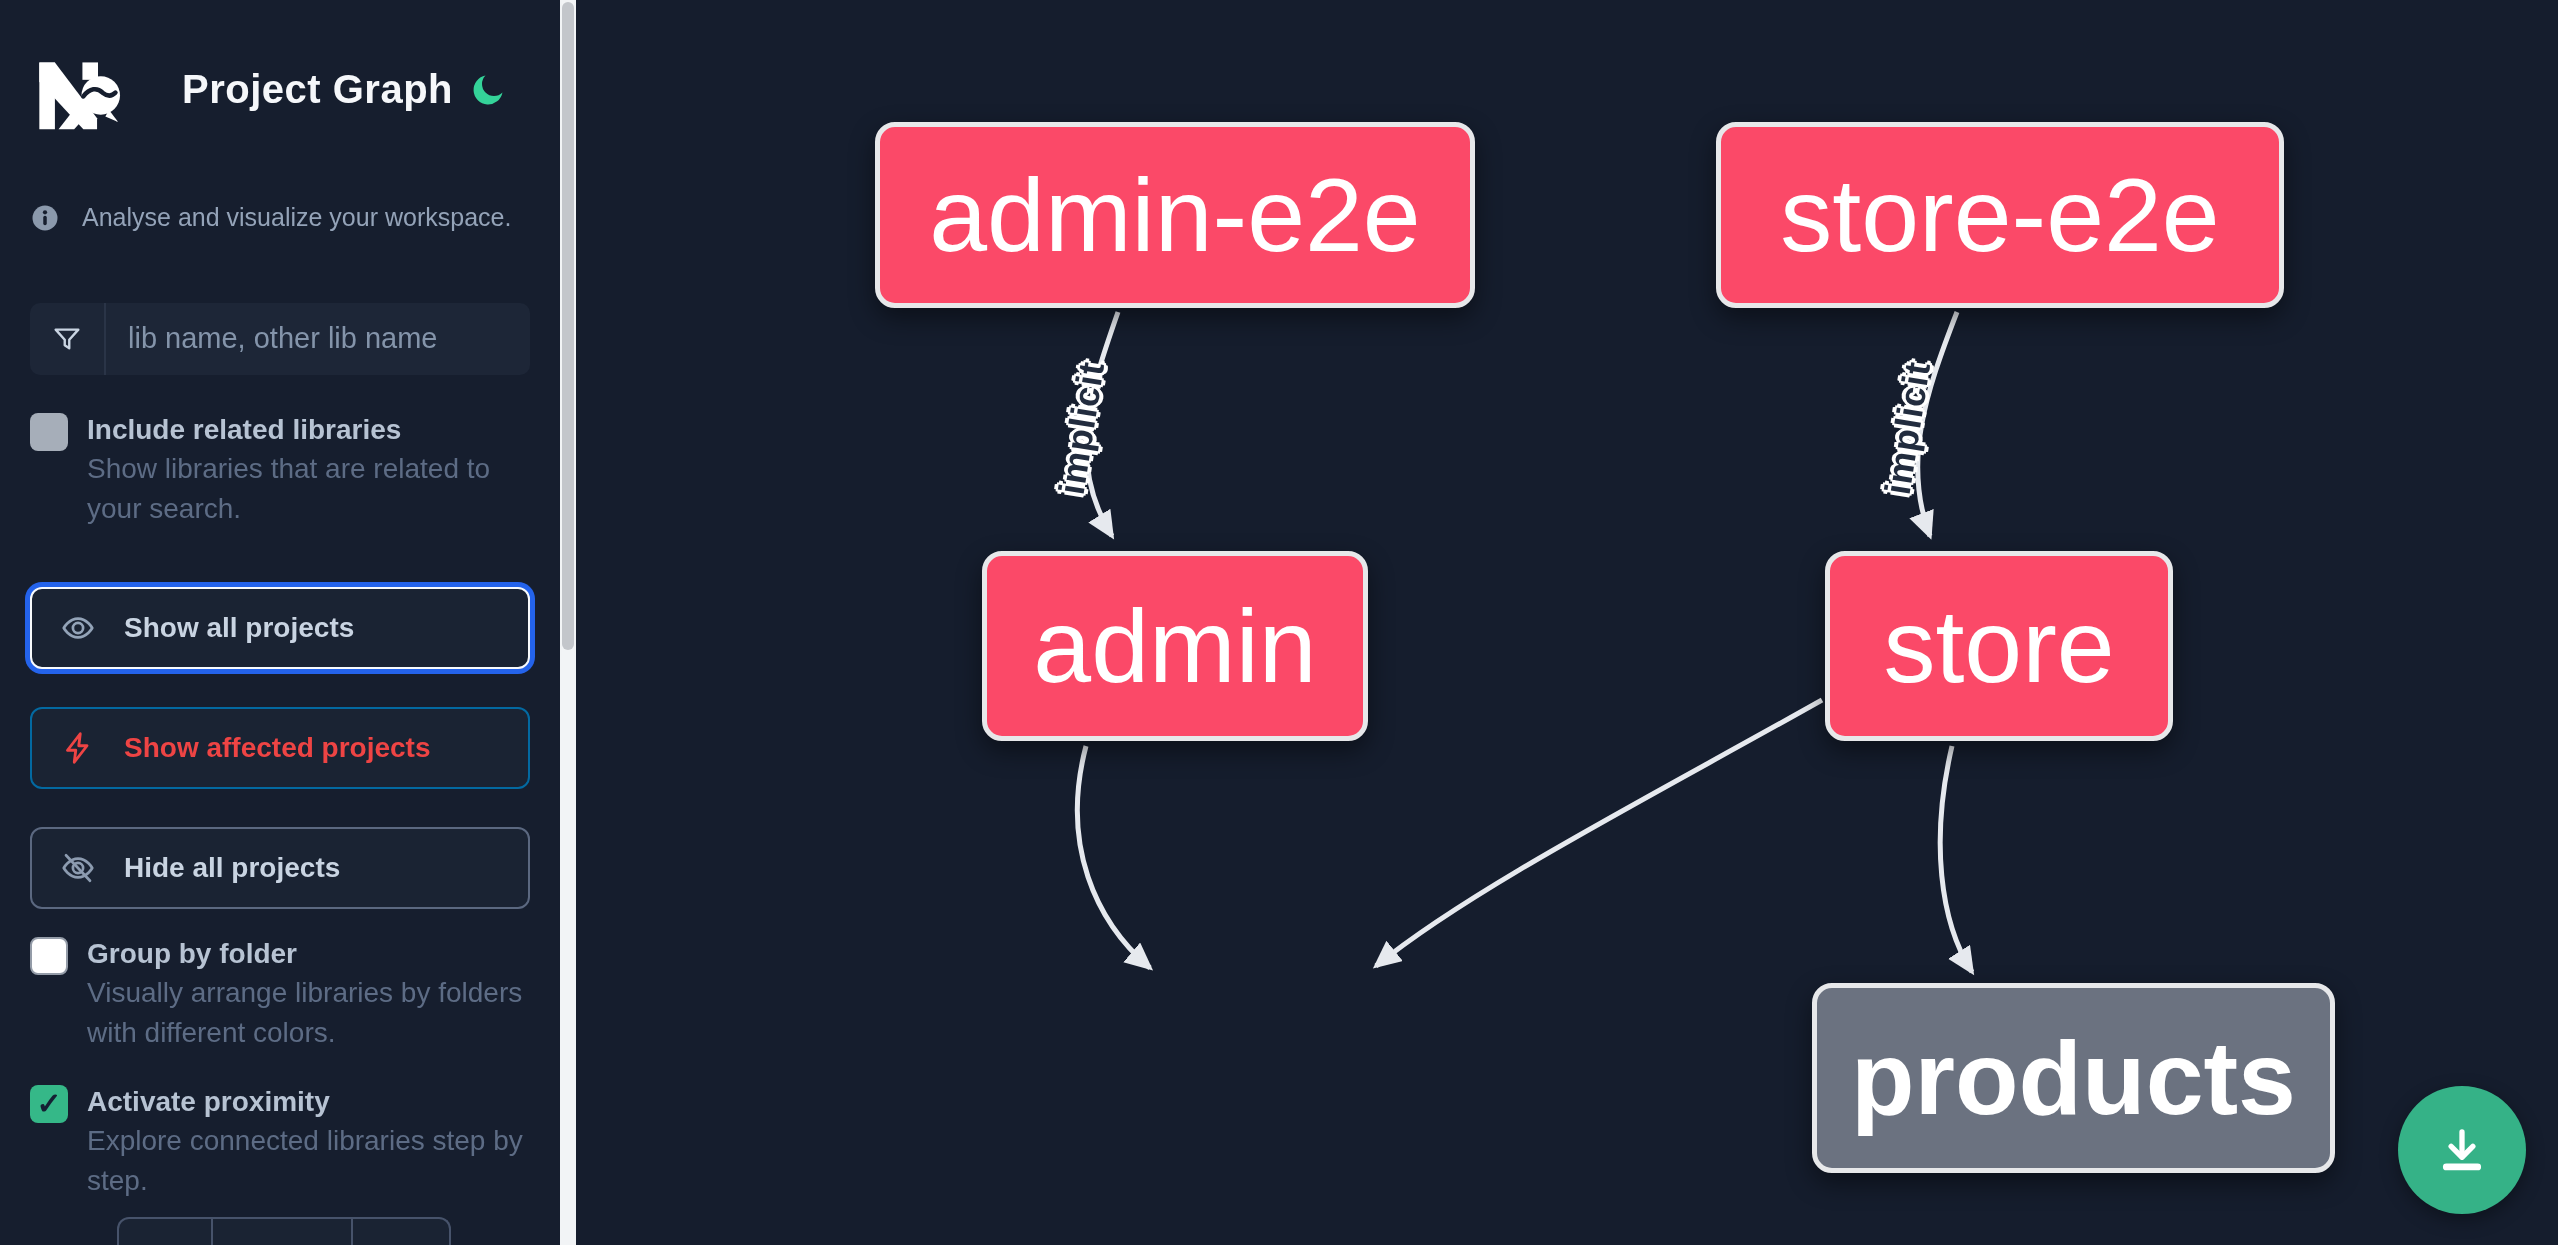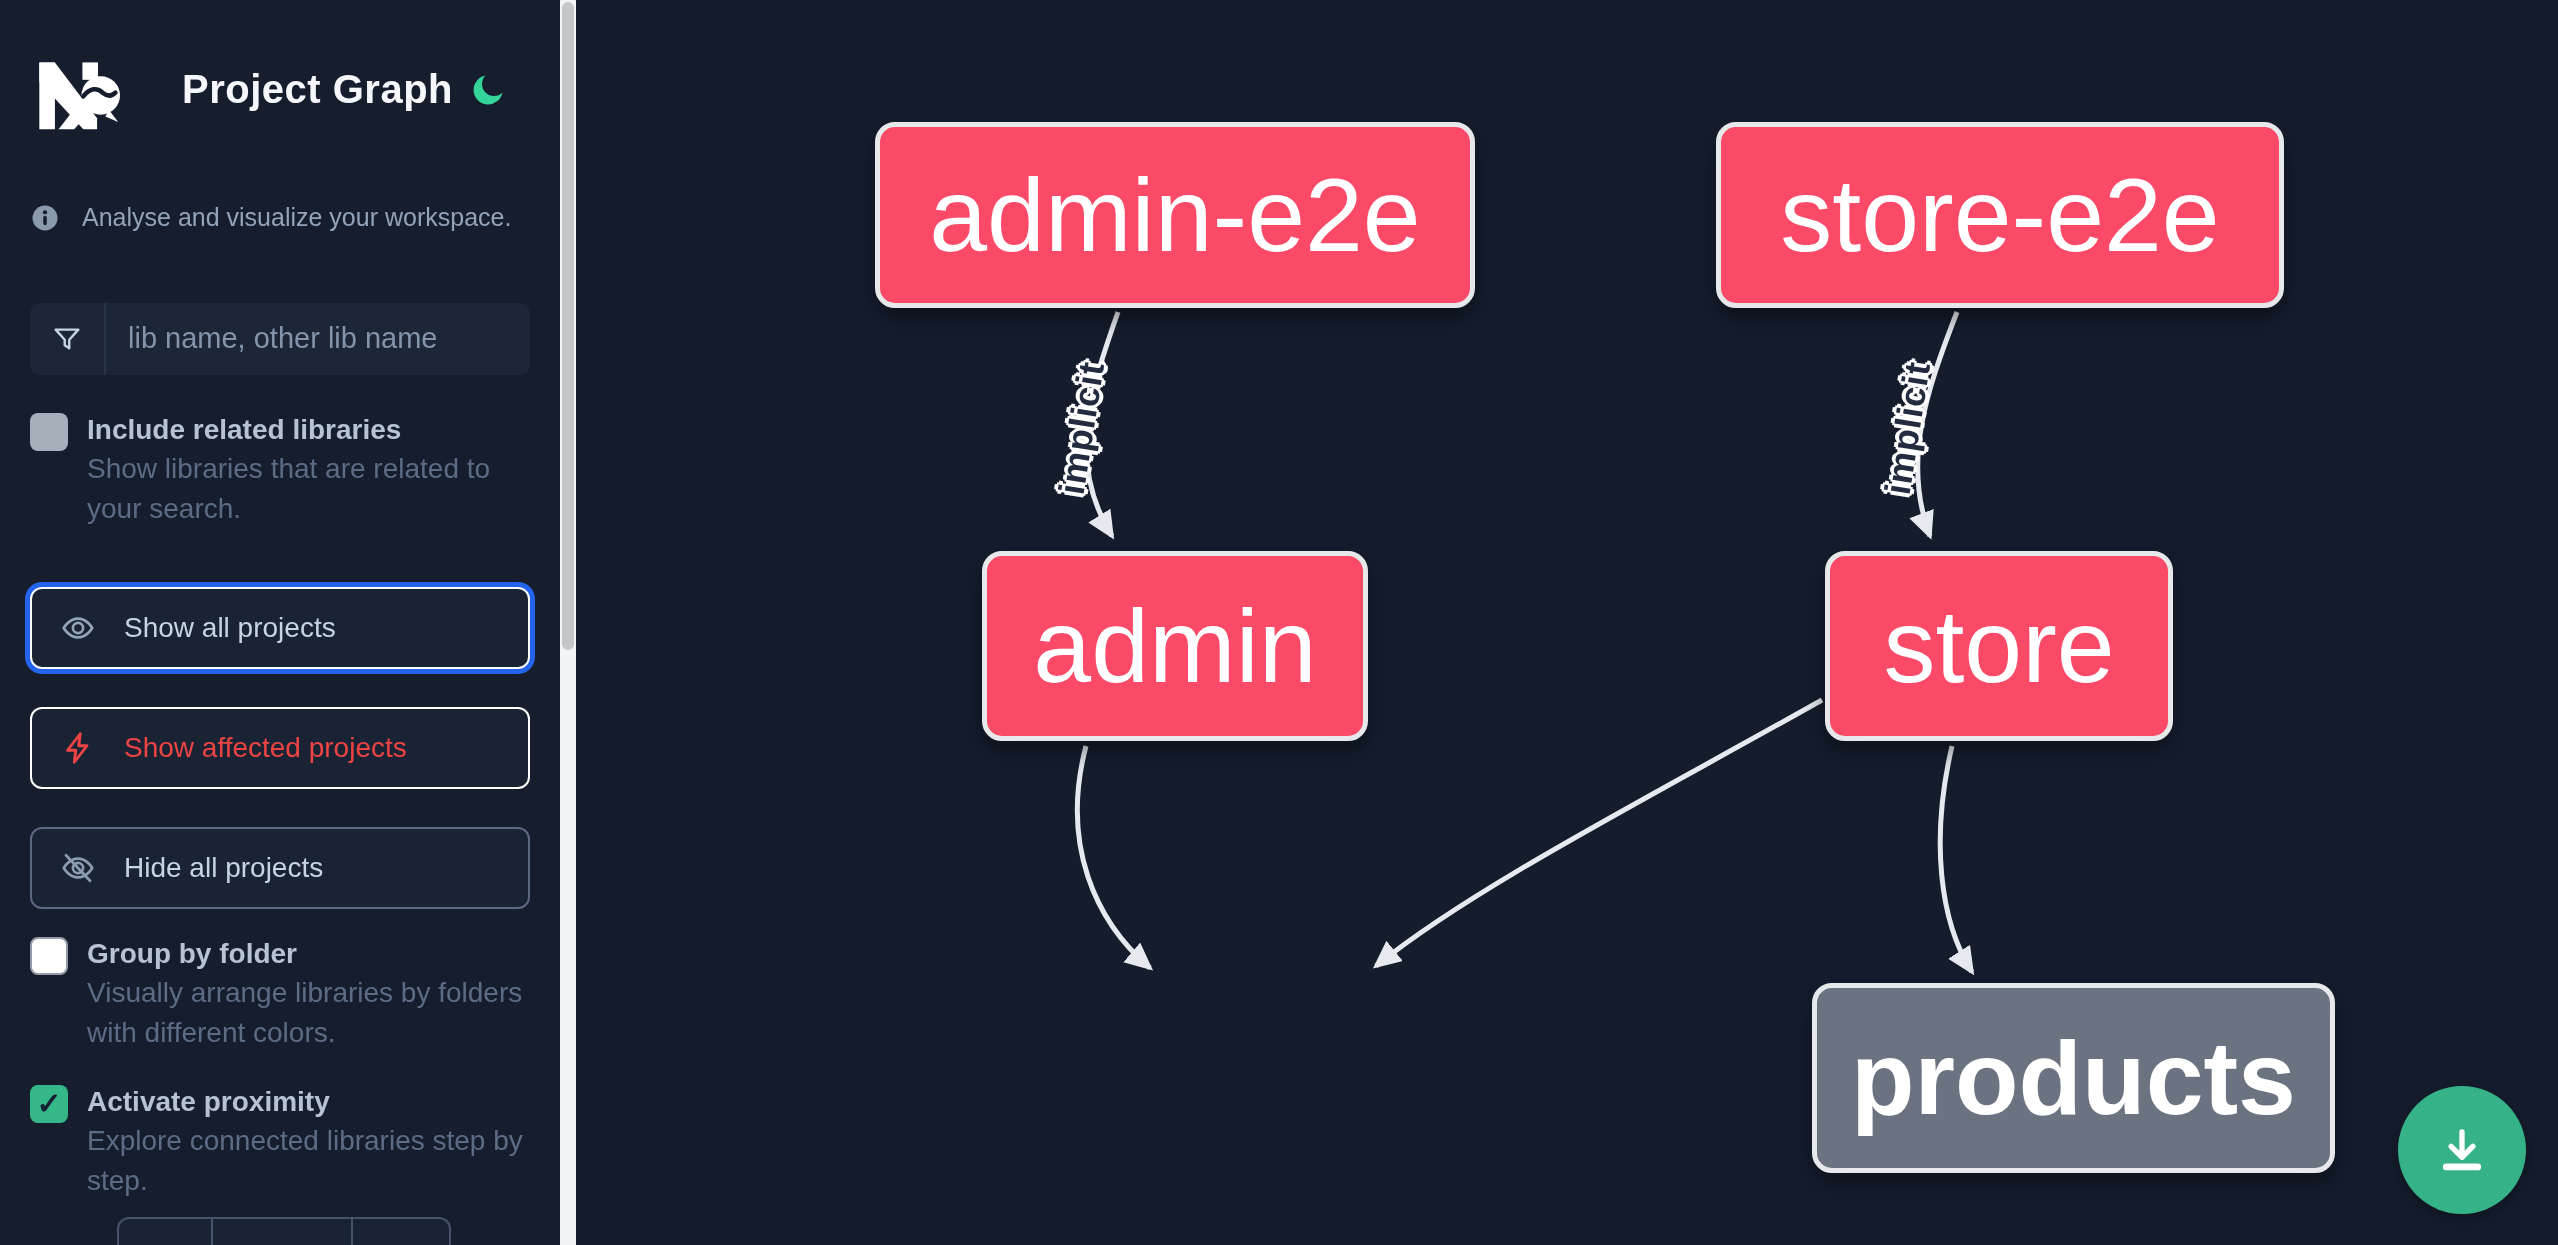--- a/index.html
+++ b/index.html
@@ -56,24 +56,24 @@
   .checkbox{width:38px;height:38px;border-radius:8px;margin-top:2px;cursor:pointer;box-sizing:border-box;
             display:flex;align-items:center;justify-content:center;}
   .checkbox span{color:#152033;font-size:30px;font-weight:900;line-height:1;}
   .checkbox[data-variant="unchecked-muted"]{background:#a6aeb9;}
   .checkbox[data-variant="unchecked"]{background:#ffffff;border:2px solid #949ca8;}
   .checkbox[data-variant="checked"]{background:#35b888;}
   .opt-label{font-size:28px;font-weight:700;color:#b7c3d3;line-height:38px;cursor:pointer;}
   .opt-desc{font-size:28px;color:#5d6c85;line-height:40px;margin-top:0;max-width:452px;}
 
   .sb-btn{width:100%;height:82px;margin-top:38px;border-radius:12px;background:#1a2333;
-          display:flex;align-items:center;gap:28px;padding:0 0 0 28px;font-size:28px;font-weight:400;
+          display:flex;align-items:center;gap:28px;padding:0 0 0 28px;font-size:28px;font-weight:700;
           font-family:inherit;cursor:pointer;box-sizing:border-box;text-align:left;}
   .btn-show-all{margin-top:58px;border:2px solid #f8fafc;box-shadow:0 0 0 5px #2463eb;color:#c9d4e2;}
-  .btn-affected{border:2px solid #ffffff;color:#ee4444;}
+  .btn-affected{border:2px solid #0369a1;color:#ee4444;}
   .btn-hide{border:2px solid #5b6880;color:#c9d4e2;}
 
   .stepper{margin-top:16px;margin-left:87px;width:330px;height:26px;border:2px solid #47536b;
            border-bottom:none;border-radius:12px 12px 0 0;background:#1a2333;display:flex;}
   .stepper .seg{height:100%;box-sizing:border-box;}
   .stepper .s1{width:94px;border-right:2px solid #47536b;}
   .stepper .s2{width:140px;border-right:2px solid #47536b;}
   .stepper .s3{flex:1;}
 
   .scrollbar{position:absolute;left:560px;top:0;width:16px;height:100%;background:#f2f4f6;z-index:6;}

